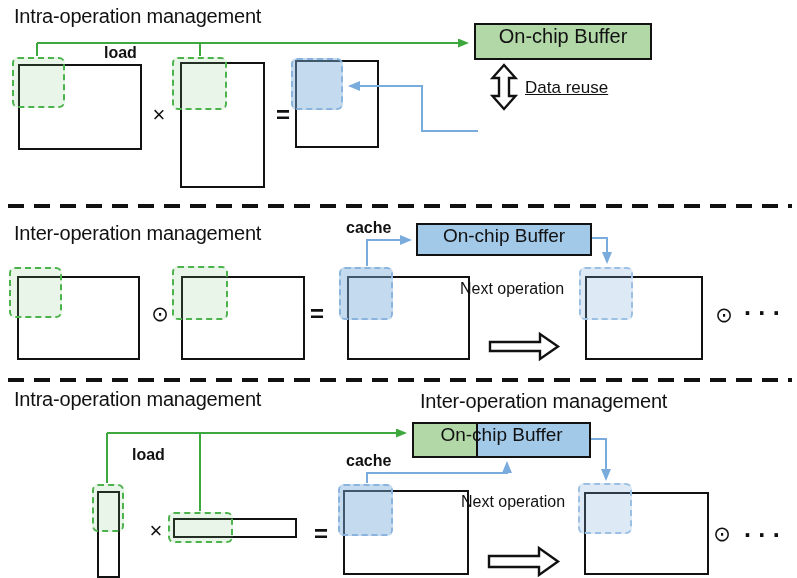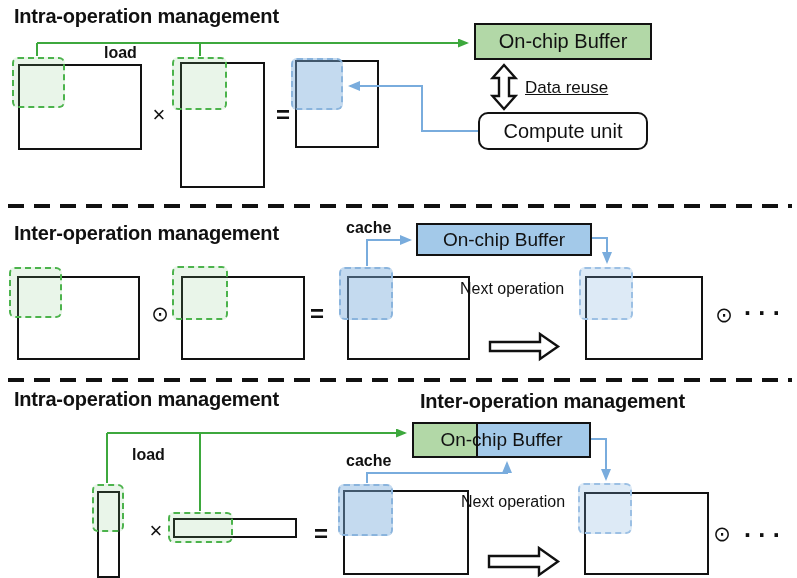--- a/index.html
+++ b/index.html
@@ -1,29 +1,29 @@
 <!DOCTYPE html>
 <html><head>
 <meta charset="utf-8">
 <style>
   html,body{margin:0;padding:0;background:#fff;}
   #canvas{
     position:relative;width:797px;height:578px;background:#fff;overflow:hidden;
     font-family:"Liberation Sans","DejaVu Sans",sans-serif;color:#111;
   }
   .abs{position:absolute;}
-  .heading{font-size:20px;font-weight:bold;letter-spacing:-0.2px;white-space:nowrap;}
+  .heading{font-size:20px;font-weight:normal;letter-spacing:-0.2px;white-space:nowrap;}
   .matrix{position:absolute;border:2px solid #121212;background:#fff;box-sizing:border-box;}
   .tile{position:absolute;border-radius:6px;box-sizing:border-box;}
   .tile-green{border:2px dashed #4cb34c;background:rgba(120,190,120,0.16);}
   .tile-blue{border:2px dashed #8ab4dd;background:rgba(125,172,220,0.45);}
   .tile-blue-light{border:2px dashed #9cc0e4;background:rgba(125,172,220,0.26);}
   .bufferbox{
     position:absolute;border:2px solid #121212;box-sizing:border-box;
-    display:flex;align-items:center;justify-content:center;
+    display:flex;align-items:flex-start;justify-content:center;
     font-size:20px;white-space:nowrap;
   }
   .computebox{
     position:absolute;border:2px solid #121212;border-radius:10px;background:#fff;
     box-sizing:border-box;display:flex;align-items:center;justify-content:center;
     font-size:20px;white-space:nowrap;
   }
   .oplabel{position:absolute;font-size:22px;line-height:1;}
   .eq{font-size:24px;font-weight:bold;}
   .odot{font-family:"DejaVu Sans",sans-serif;font-size:21px;}
@@ -49,23 +49,20 @@
   <div class="tile tile-blue" style="left:291px;top:58px;width:52px;height:52px;"></div>
 
   <div class="smalllabel" style="left:104px;top:45px;">load</div>
   <div class="oplabel" style="left:147px;top:104px;width:24px;text-align:center;">×</div>
   <div class="oplabel eq" style="left:271px;top:103px;width:24px;text-align:center;">=</div>
 
   <div class="bufferbox" style="left:474px;top:23px;width:178px;height:37px;background:#b2d8a7;">
     <span>On-chip Buffer</span>
   </div>
   <div class="midlabel" style="left:525px;top:79px;">Data reuse</div>
-  <div class="computebox" style="left:478px;top:112px;width:170px;height:38px;">
-    <span>Compute unit</span>
-  </div>
 
   <div class="abs heading" style="left:14px;top:222px;">Inter-operation management</div>
 
   <div class="matrix" style="left:17px;top:276px;width:123px;height:84px;"></div>
   <div class="matrix" style="left:181px;top:276px;width:124px;height:84px;"></div>
   <div class="matrix" style="left:347px;top:276px;width:123px;height:84px;"></div>
   <div class="matrix" style="left:585px;top:276px;width:118px;height:84px;"></div>
 
   <div class="tile tile-green" style="left:9px;top:267px;width:53px;height:51px;"></div>
   <div class="tile tile-green" style="left:172px;top:266px;width:56px;height:54px;"></div>

